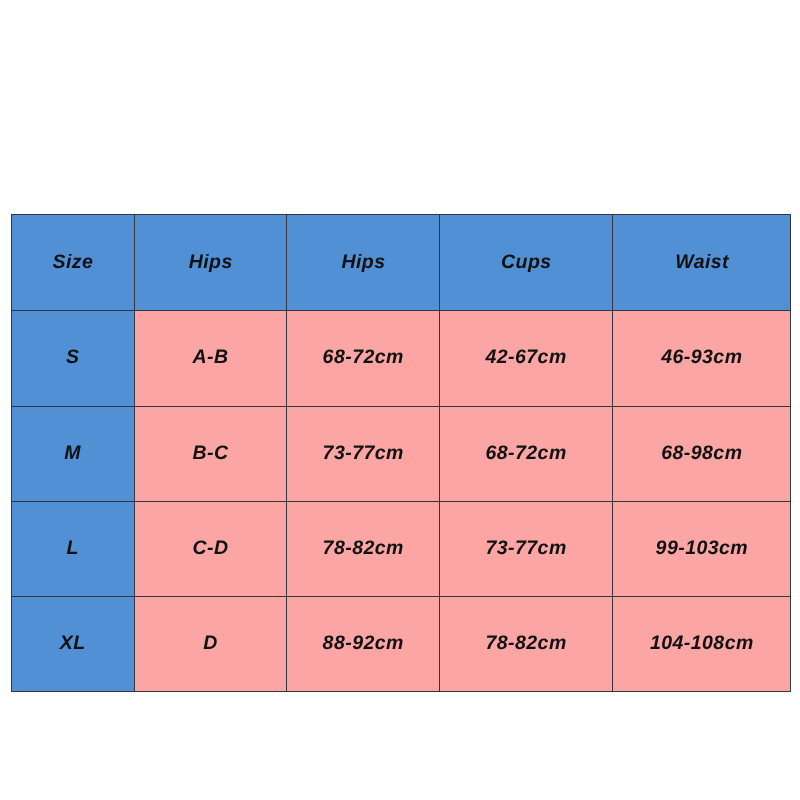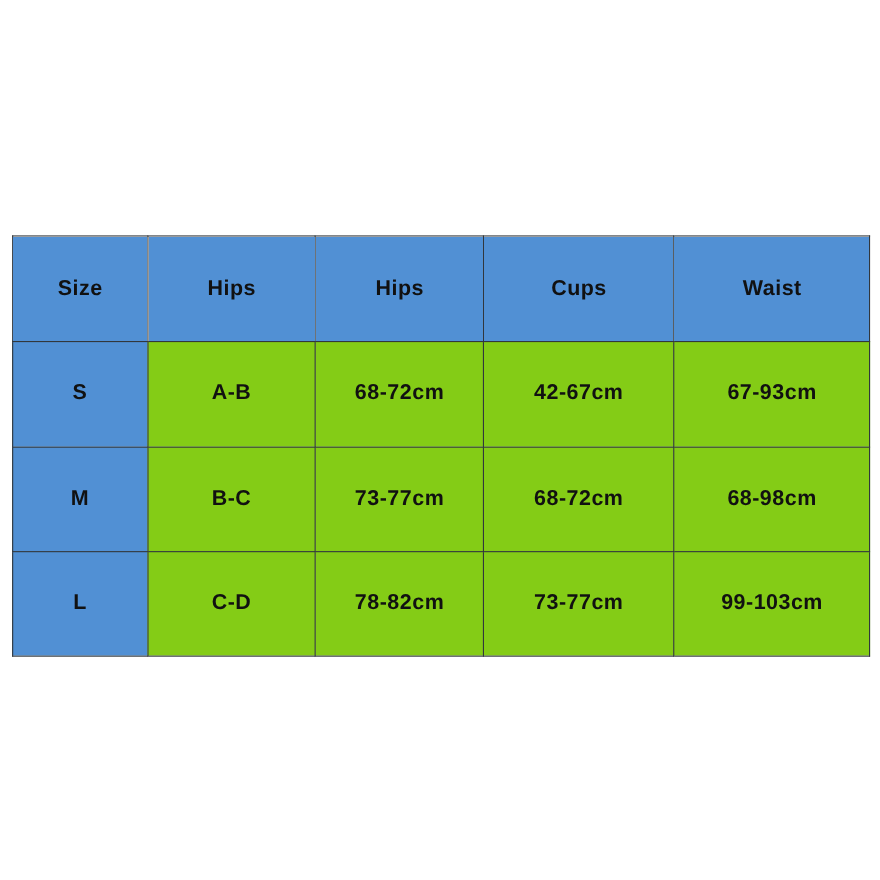--- a/index.html
+++ b/index.html
@@ -1,27 +1,27 @@
 <!DOCTYPE html>
 <html><head>
 <meta charset="utf-8">
 <style>
   html,body{margin:0;padding:0;}
   body{width:800px;height:800px;background:#ffffff;font-family:"Liberation Sans",sans-serif;overflow:hidden;-webkit-font-smoothing:antialiased;text-rendering:geometricPrecision;}
   .page{position:relative;width:800px;height:800px;}
   table.size-chart{position:absolute;left:10.5px;top:213.5px;width:780px;height:370px;border-collapse:collapse;table-layout:fixed;}
   col.c1{width:123px;} col.c2{width:152.5px;} col.c3{width:153px;} col.c4{width:172.8px;} col.c5{width:178.7px;}
-  table.size-chart td{border:1.4px solid #31373c;text-align:center;text-indent:0.45px;vertical-align:middle;font-weight:bold;color:#111111;font-size:19.5px;letter-spacing:0.45px;line-height:1;padding:12px;}
+  table.size-chart td{border:1.4px solid #31373c;text-align:center;text-indent:0.45px;vertical-align:middle;font-weight:bold;color:#111111;font-size:19.5px;letter-spacing:0.45px;line-height:1;padding:12px;font-style:italic;}
   .hdr td{background:#5190d4;height:71px;}
   .hdr td{position:relative;top:0;}
   .hdr span{position:relative;top:0.7px;display:inline-block;}
   .rowc td{height:70px;}
   .r1 td{height:71px;}
   td.sizecol{background:#5190d4;}
-  td.datacol{background:#84cc16;}
+  td.datacol{background:#fca5a5;}
 </style>
 </head>
 <body>
 
 <div class="page">
   <table class="size-chart">
     <colgroup>
       <col class="c1">
         <col class="c2">
         <col class="c3">
@@ -34,31 +34,38 @@
         <td><span>Hips</span></td>
         <td><span>Hips</span></td>
         <td><span>Cups</span></td>
         <td><span>Waist</span></td>
       </tr>
       <tr class="rowc r1">
         <td class="sizecol">S</td>
         <td class="datacol">A-B</td>
         <td class="datacol">68-72cm</td>
         <td class="datacol">42-67cm</td>
-        <td class="datacol">67-93cm</td>
+        <td class="datacol">46-93cm</td>
       </tr>
       <tr class="rowc">
         <td class="sizecol">M</td>
         <td class="datacol">B-C</td>
         <td class="datacol">73-77cm</td>
         <td class="datacol">68-72cm</td>
         <td class="datacol">68-98cm</td>
       </tr>
       <tr class="rowc">
         <td class="sizecol">L</td>
         <td class="datacol">C-D</td>
         <td class="datacol">78-82cm</td>
         <td class="datacol">73-77cm</td>
         <td class="datacol">99-103cm</td>
       </tr>
+      <tr class="rowc">
+        <td class="sizecol">XL</td>
+        <td class="datacol">D</td>
+        <td class="datacol">88-92cm</td>
+        <td class="datacol">78-82cm</td>
+        <td class="datacol">104-108cm</td>
+      </tr>
     </tbody>
   </table>
 </div>
 
 </body></html>

